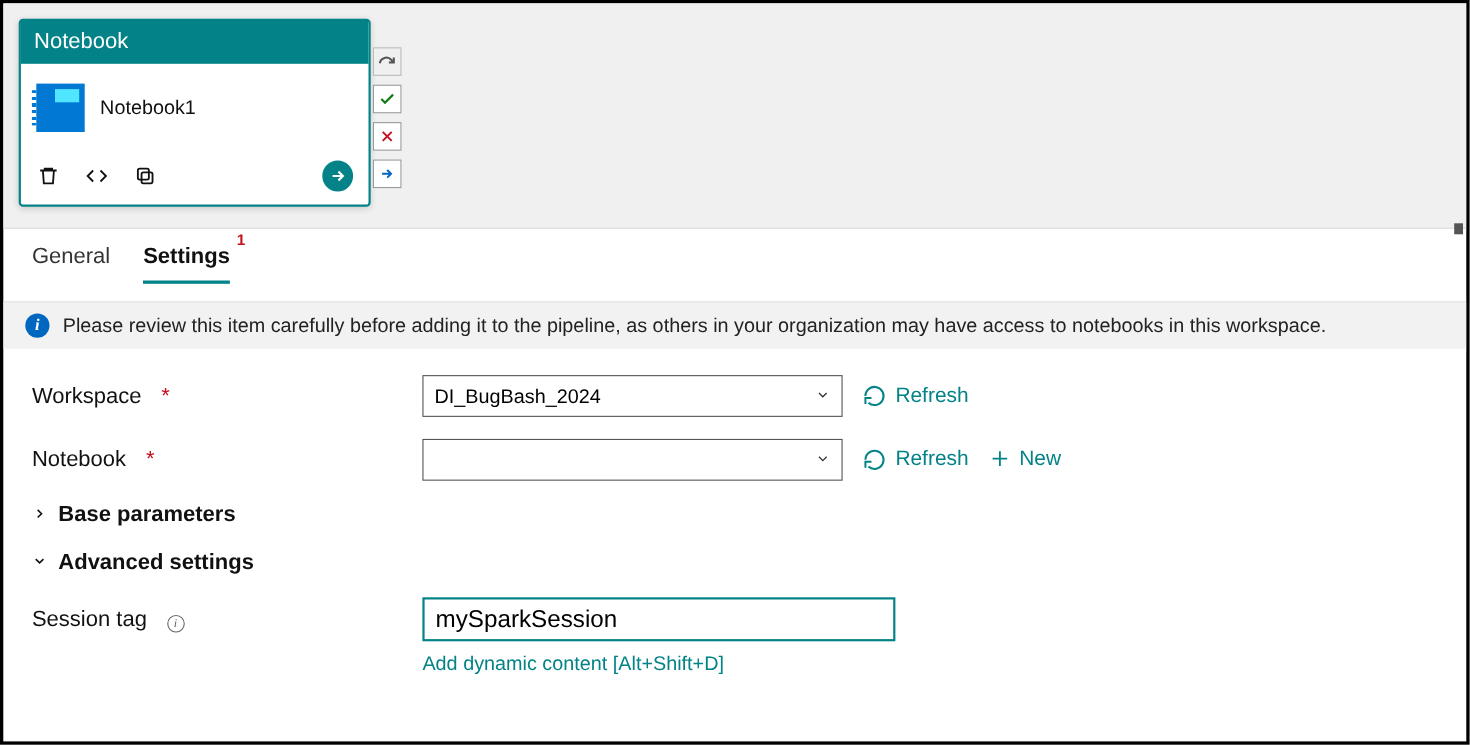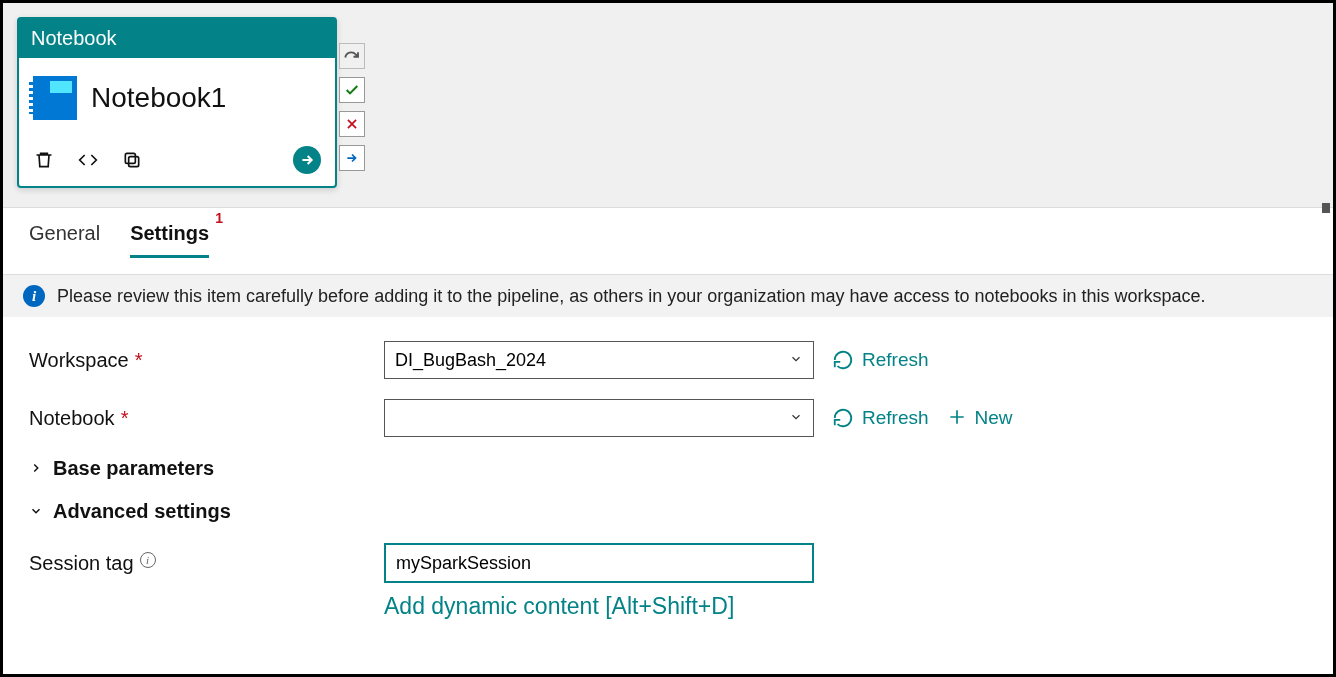--- a/index.html
+++ b/index.html
@@ -50,21 +50,21 @@
     background: repeating-linear-gradient(#0078D4 0 3px, transparent 3px 6px);
   }
   .notebook-icon::after {
     content:"";
     position:absolute;
     top:5px; right:5px;
     width:22px; height:12px;
     background:#50E6FF;
   }
   .activity-name {
-    font-size: 28px;
+    font-size: 18px;
     color: #111;
   }
   .activity-card-footer {
     display:flex;
     align-items:center;
     justify-content:space-between;
     padding: 8px 14px 12px 14px;
   }
   .footer-left { display:flex; gap:22px; align-items:center; }
   .footer-icon { width:22px; height:22px; display:flex; align-items:center; justify-content:center; cursor:pointer; }
@@ -139,62 +139,62 @@
   .form-area { padding: 24px 26px; }
   .form-row {
     display:flex;
     align-items:center;
     margin-bottom: 20px;
   }
   .form-label {
     width: 355px;
     font-size:20px;
     color:#111;
-    display:flex; align-items:flex-start; gap:6px;
+    display:flex; align-items:flex-end; gap:18px;
   }
   .req { color:#C50F1F; }
   .form-control-wrap {
     display:flex; align-items:center; gap:18px;
   }
   .select-box {
-    width: 430px;
+    width: 382px;
     height: 38px;
     border:1px solid #555;
     background:#fff;
     display:flex; align-items:center; justify-content:space-between;
     padding: 0 10px;
     font-size:18px;
     cursor:pointer;
   }
   .text-input {
     width:430px;
     height:40px;
     border:2px solid #038387;
     padding:0 10px;
-    font-size:18px;
+    font-size:22px;
     outline:none;
   }
   .link-btn {
     display:flex; align-items:flex-start; gap:8px;
     color:#038387; font-size:19px;
     cursor:pointer;
   }
   .expander {
     display:flex; align-items:center; gap:10px;
     font-size:20px; font-weight:600; color:#111;
     cursor:pointer; margin: 8px 0 20px 0;
   }
   .chevron { display:inline-block; }
   .tooltip-icon {
     width:16px; height:16px; border:1px solid #666; border-radius:50%;
     display:inline-flex; align-items:center; justify-content:center;
     font-size:11px; color:#666; font-style:italic; font-family:Georgia,serif;
   }
   .dyn-link {
-    color:#038387; font-size:23px; cursor:pointer;
+    color:#038387; font-size:18px; cursor:pointer;
     margin-left:355px; margin-top:-10px;
   }
 
   .scroll-thumb { position:absolute; right:3px; top:200px; width:8px; height:10px; background:#555; }
 </style>
 </head>
 <body>
 
 <div class="canvas-area">
   <div class="activity-card">

